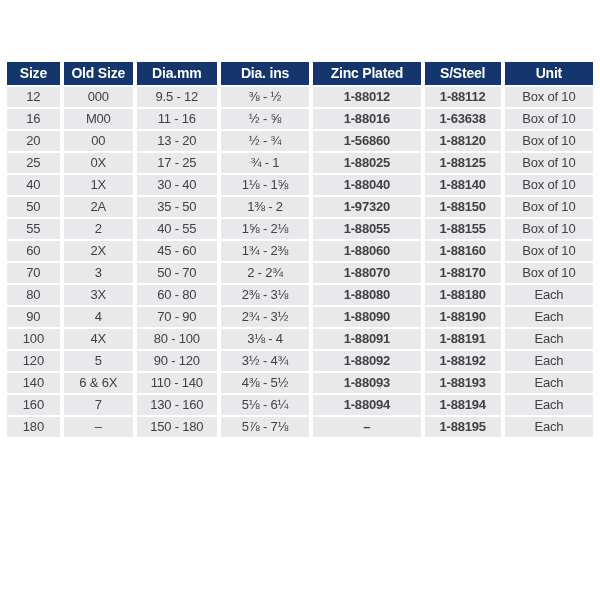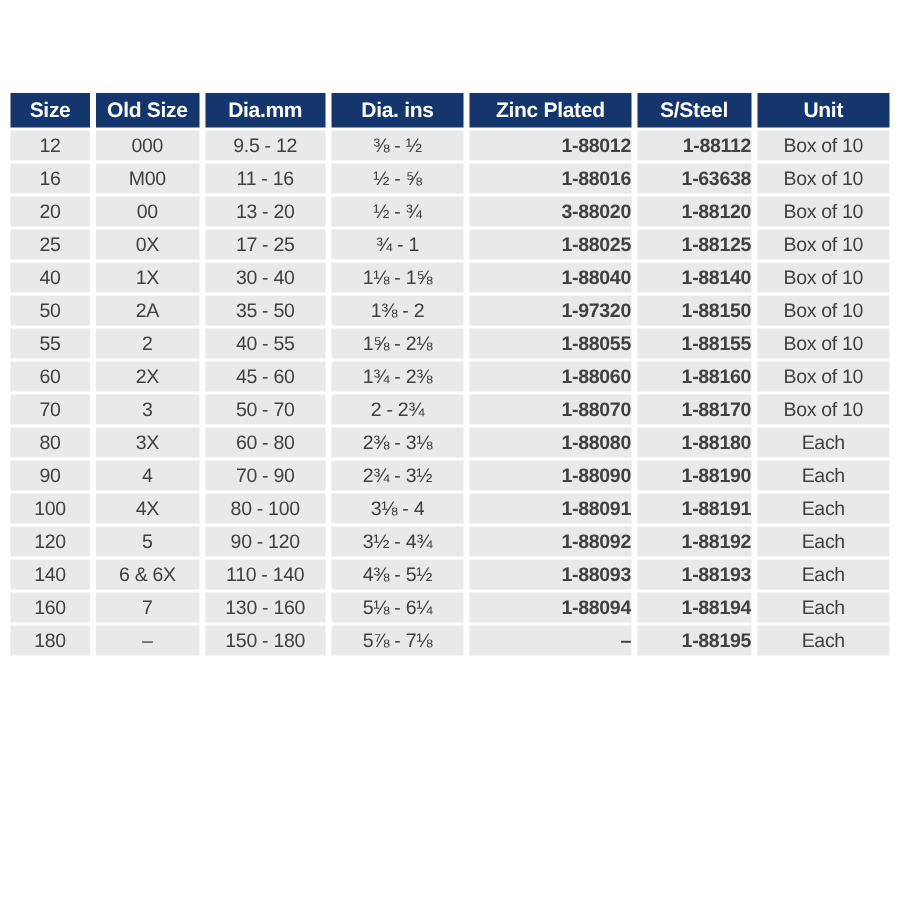--- a/index.html
+++ b/index.html
@@ -50,21 +50,21 @@
     background: var(--row-bg);
     color: var(--cell-text);
     font-size: 13px;
     font-weight: 400;
     height: 20px;
     line-height: 20px;
     text-align: center;
     white-space: nowrap;
     overflow: hidden;
   }
-  td.bold { font-weight: 700; text-align: right; }
+  td.bold { font-weight: 700; }
 </style>
 </head>
 <body>
 
 <div class="table-wrap">
   <table class="spec-table">
     <colgroup>
       <col class="c-size">
         <col class="c-old">
         <col class="c-mm">
@@ -101,21 +101,21 @@
           <td>½ - ⅝</td>
           <td class="bold">1-88016</td>
           <td class="bold">1-63638</td>
           <td>Box of 10</td>
         </tr>
         <tr>
           <td>20</td>
           <td>00</td>
           <td>13 - 20</td>
           <td>½ - ¾</td>
-          <td class="bold">3-88020</td>
+          <td class="bold">1-56860</td>
           <td class="bold">1-88120</td>
           <td>Box of 10</td>
         </tr>
         <tr>
           <td>25</td>
           <td>0X</td>
           <td>17 - 25</td>
           <td>¾ - 1</td>
           <td class="bold">1-88025</td>
           <td class="bold">1-88125</td>

